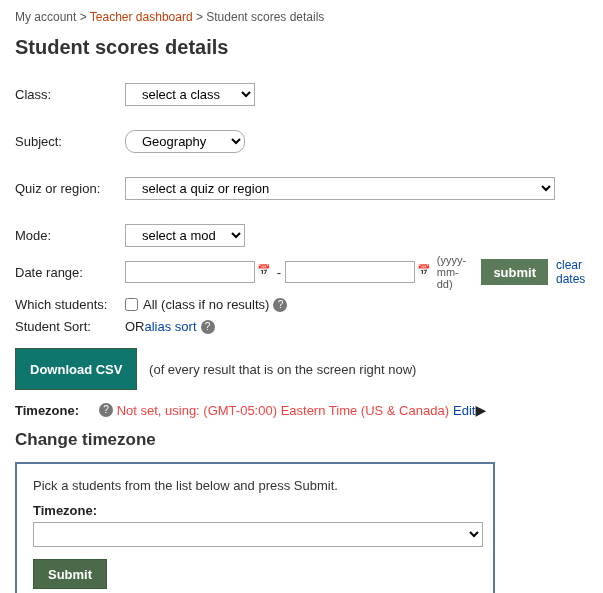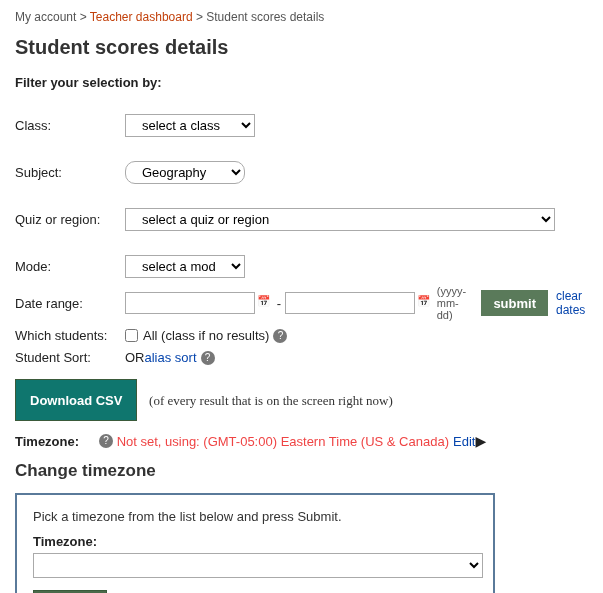--- a/index.html
+++ b/index.html
@@ -96,21 +96,21 @@
     .download-btn {
       background: #0f766e;
       color: #fff;
       border: 1px solid #3a5a3a;
       padding: 6px 14px;
       font-size: 13px;
       font-weight: bold;
       cursor: pointer;
       height: 42px;
     }
-    .download-note { font-size: 13px; color: #333; margin-left: 8px; font-family: Liberation Serif, serif; }
+    .download-note { font-size: 13px; color: #333; margin-left: 8px; }
     .timezone-row { display: flex; align-items: center; margin-bottom: 12px; font-size: 13px; }
     .timezone-row .row-label { width: 80px; flex-shrink: 0; font-weight: bold; }
     .timezone-info { color: #ef4444; }
     .edit-link { color: #0645ad; margin-left: 4px; }
     .cursor-icon { display: inline-block; font-size: 14px; }
     .change-tz-title { font-size: 17px; font-weight: bold; color: #333; margin-bottom: 12px; }
     .tz-box {
       border: 2px solid #5a7a9a;
       padding: 14px 16px;
       width: 480px;
@@ -138,21 +138,20 @@
   <span>My account</span>
   <span> &gt; </span>
   <a>Teacher dashboard</a>
   <span> &gt; </span>
   <span>Student scores details</span>
 </div>
 
 <h1 class="page-title">Student scores details</h1>
 
 <div class="filter-section">
-  <div class="filter-label">Filter your selection by:</div>
 
   <div class="form-row">
     <span class="row-label">Class:</span>
     <select class="select-class">
       <option>select a class</option>
     </select>
   </div>
 
   <div class="form-row">
     <span class="row-label">Subject:</span>
@@ -213,21 +212,21 @@
   <span class="row-label">Timezone:</span>
   <span class="help-icon">?</span>
   <span class="timezone-info">&nbsp;<span>Not set, using: (GMT-05:00) Eastern Time (US &amp; Canada)</span></span>
   <a class="edit-link">Edit</a>
   <span class="cursor-icon">▶</span>
 </div>
 
 <div>
   <h2 class="change-tz-title">Change timezone</h2>
   <div class="tz-box">
-    <div class="tz-box-label">Pick a timezone from the list below and press Submit.</div>
+    <div class="tz-box-label">Pick a students from the list below and press Submit.</div>
     <div class="tz-label-row">Timezone:</div>
     <select class="tz-select">
       <option value=""></option>
     </select>
     <br>
     <button class="tz-submit-btn">Submit</button>
   </div>
 </div>
 
 </body></html>

